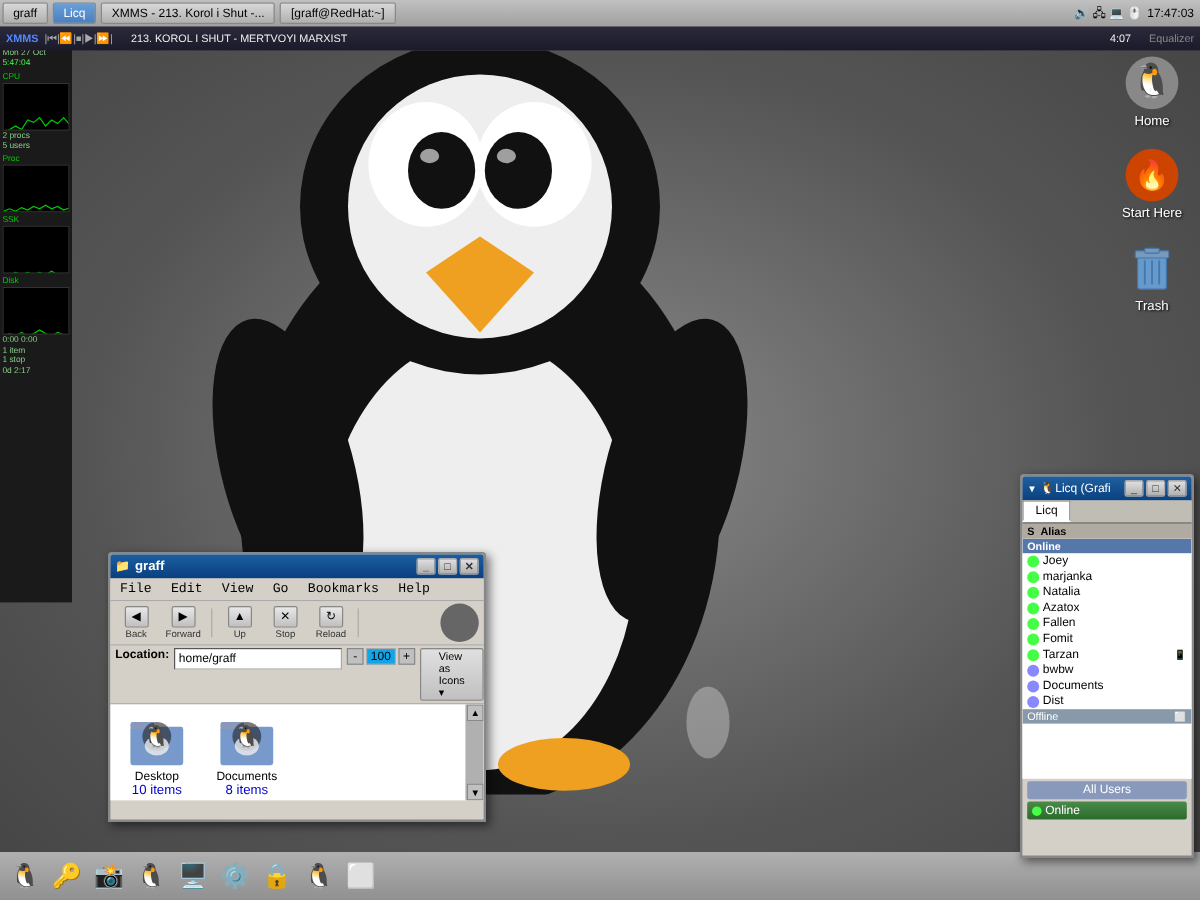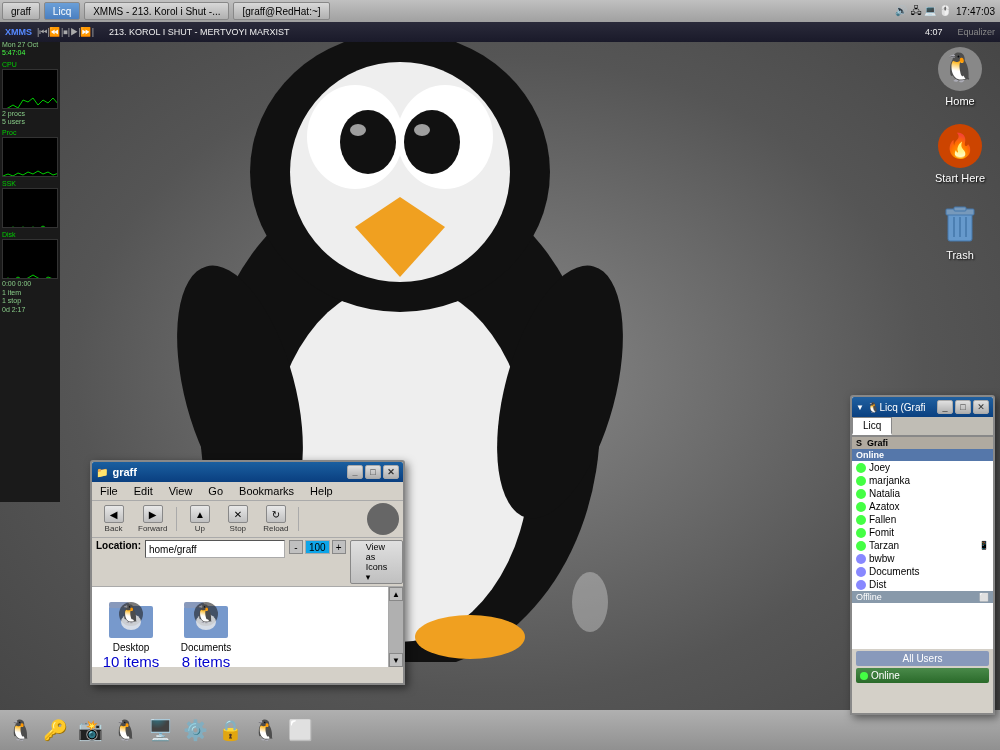--- a/index.html
+++ b/index.html
@@ -222,20 +222,21 @@
       color: #333;
     }
 
     .window-menubar {
       background: #d4d0c8;
       padding: 2px 4px;
       display: flex;
       gap: 8px;
       font-size: 11px;
       border-bottom: 1px solid #aaa;
+      font-family: Liberation Mono, monospace;
     }
 
     .menu-item {
       cursor: pointer;
       padding: 1px 4px;
     }
 
     .window-toolbar {
       display: flex;
       align-items: center;
@@ -374,21 +375,21 @@
       font-size: 32px;
     }
 
     .file-icon-name {
       font-size: 10px;
       text-align: center;
       color: #000;
     }
 
     .file-icon-count {
-      font-size: 15px;
+      font-size: 11px;
       color: #0000cc;
       text-align: left;
     }
 
     .window-scrollbar {
       width: 15px;
       background: #d4d0c8;
       border-left: 1px solid #aaa;
       display: flex;
       flex-direction: column;
@@ -816,21 +817,21 @@
         <div class="win-btn">✕</div>
       </div>
     </div>
 
     <div class="licq-tabs">
       <div class="licq-tab active">Licq</div>
     </div>
 
     <div class="licq-list-header">
       <span>S</span>
-      <span style="margin-left:5px;">Grafi</span>
+      <span style="margin-left:5px;">Alias</span>
     </div>
 
     <div class="licq-content">
       <div class="licq-section">Online</div>
 
       <div class="licq-user">
         <div class="licq-user-dot" style="background:#44ff44;"></div>
         <span class="licq-user-name">Joey</span>
       </div>
       <div class="licq-user">

